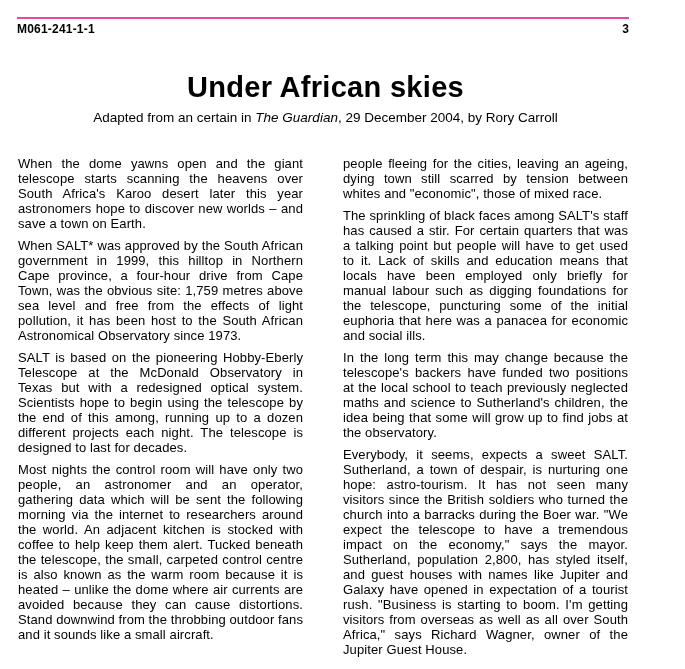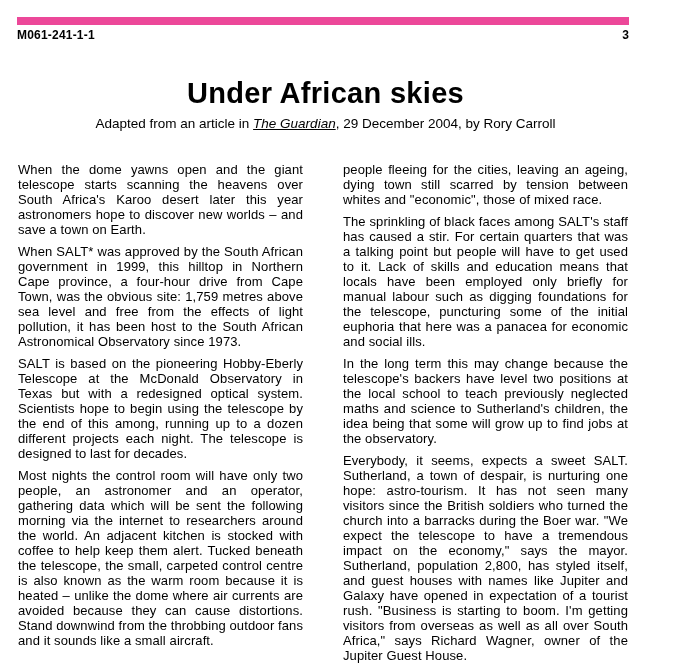--- a/index.html
+++ b/index.html
@@ -11,21 +11,21 @@
     position: relative;
     width: 685px;
     height: 669px;
     background: #ffffff;
     color: #000000;
     font-family: "Liberation Sans", sans-serif;
     overflow: hidden;
   }
   .header {
     margin: 17px 56px 0 17px;
-    border-top: 8px solid #ec4899;
+    border-top: 2px solid #ec4899;
     padding-top: 3px;
     display: flex;
     justify-content: space-between;
     align-items: baseline;
     font-size: 12px;
     font-weight: bold;
     letter-spacing: 0.2px;
   }
   .title-block {
     margin: 36px 52px 0 18px;
@@ -38,21 +38,20 @@
     letter-spacing: 0.3px;
     line-height: 1.05;
   }
   .doc-subtitle {
     margin-top: 6px;
     font-size: 13.5px;
     line-height: 16px;
   }
   .doc-subtitle .src {
     font-style: italic;
-    text-decoration: underline;
   }
   .columns {
     display: flex;
     margin: 30px 53px 0 18px;
     gap: 40px;
   }
   .col {
     width: 285px;
   }
   .col p {
@@ -68,31 +67,31 @@
 
 <div class="page">
 
   <div class="header">
     <span>M061-241-1-1</span>
     <span>3</span>
   </div>
 
   <div class="title-block">
     <h1 class="doc-title">Under African skies</h1>
-    <div class="doc-subtitle"><span>Adapted from an article in </span><span class="src">The Guardian</span><span>, 29 December 2004, by Rory Carroll</span></div>
+    <div class="doc-subtitle"><span>Adapted from an certain in </span><span class="src">The Guardian</span><span>, 29 December 2004, by Rory Carroll</span></div>
   </div>
 
   <div class="columns">
     <div class="col">
       <p>When the dome yawns open and the giant telescope starts scanning the heavens over South Africa's Karoo desert later this year astronomers hope to discover new worlds – and save a town on Earth.</p>
       <p>When SALT* was approved by the South African government in 1999, this hilltop in Northern Cape province, a four-hour drive from Cape Town, was the obvious site: 1,759 metres above sea level and free from the effects of light pollution, it has been host to the South African Astronomical Observatory since 1973.</p>
       <p>SALT is based on the pioneering Hobby-Eberly Telescope at the McDonald Observatory in Texas but with a redesigned optical system. Scientists hope to begin using the telescope by the end of this among, running up to a dozen different projects each night. The telescope is designed to last for decades.</p>
       <p>Most nights the control room will have only two people, an astronomer and an operator, gathering data which will be sent the following morning via the internet to researchers around the world. An adjacent kitchen is stocked with coffee to help keep them alert. Tucked beneath the telescope, the small, carpeted control centre is also known as the warm room because it is heated – unlike the dome where air currents are avoided because they can cause distortions. Stand downwind from the throbbing outdoor fans and it sounds like a small aircraft.</p>
     </div>
     <div class="col">
       <p>people fleeing for the cities, leaving an ageing, dying town still scarred by tension between whites and "economic", those of mixed race.</p>
       <p>The sprinkling of black faces among SALT's staff has caused a stir. For certain quarters that was a talking point but people will have to get used to it. Lack of skills and education means that locals have been employed only briefly for manual labour such as digging foundations for the telescope, puncturing some of the initial euphoria that here was a panacea for economic and social ills.</p>
-      <p>In the long term this may change because the telescope's backers have level two positions at the local school to teach previously neglected maths and science to Sutherland's children, the idea being that some will grow up to find jobs at the observatory.</p>
+      <p>In the long term this may change because the telescope's backers have funded two positions at the local school to teach previously neglected maths and science to Sutherland's children, the idea being that some will grow up to find jobs at the observatory.</p>
       <p>Everybody, it seems, expects a sweet SALT. Sutherland, a town of despair, is nurturing one hope: astro-tourism. It has not seen many visitors since the British soldiers who turned the church into a barracks during the Boer war. "We expect the telescope to have a tremendous impact on the economy," says the mayor. Sutherland, population 2,800, has styled itself, and guest houses with names like Jupiter and Galaxy have opened in expectation of a tourist rush. "Business is starting to boom. I'm getting visitors from overseas as well as all over South Africa," says Richard Wagner, owner of the Jupiter Guest House.</p>
     </div>
   </div>
 
 </div>
 
 </body></html>

